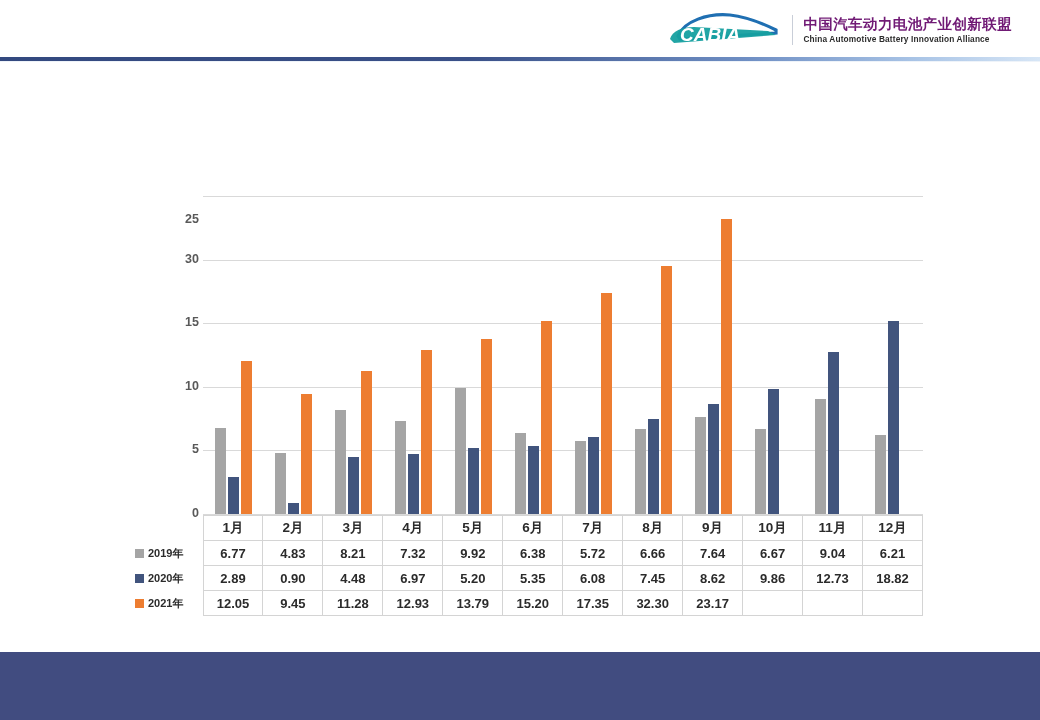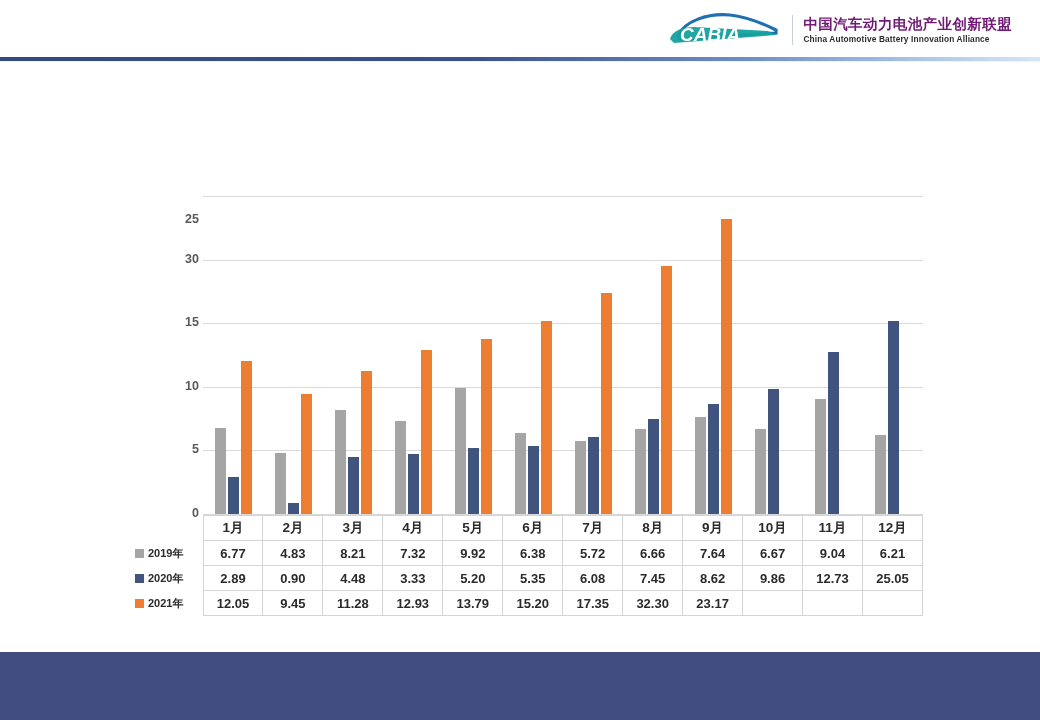--- a/index.html
+++ b/index.html
@@ -212,29 +212,29 @@
           <td>7.64</td>
           <td>6.67</td>
           <td>9.04</td>
           <td>6.21</td>
         </tr>
         <tr>
           <td class="rowhead"><span class="swatch sw2020"></span><span>2020年</span></td>
           <td>2.89</td>
           <td>0.90</td>
           <td>4.48</td>
-          <td>3.33</td>
+          <td>6.97</td>
           <td>5.20</td>
           <td>5.35</td>
           <td>6.08</td>
           <td>7.45</td>
           <td>8.62</td>
           <td>9.86</td>
           <td>12.73</td>
-          <td>25.05</td>
+          <td>18.82</td>
         </tr>
         <tr>
           <td class="rowhead"><span class="swatch sw2021"></span><span>2021年</span></td>
           <td>12.05</td>
           <td>9.45</td>
           <td>11.28</td>
           <td>12.93</td>
           <td>13.79</td>
           <td>15.20</td>
           <td>17.35</td>

